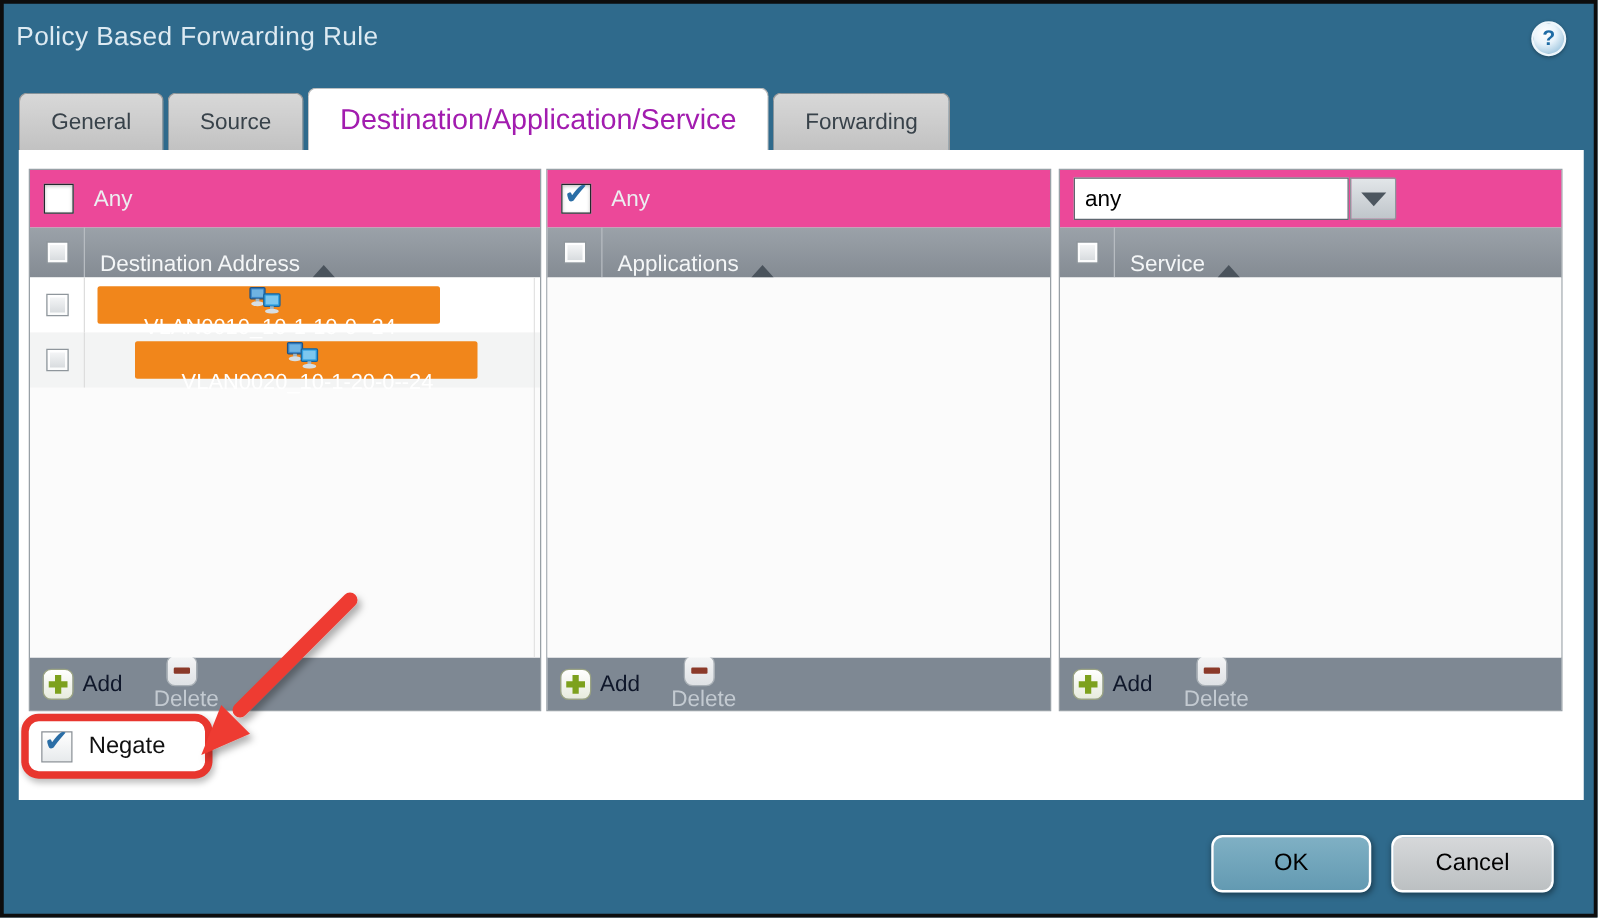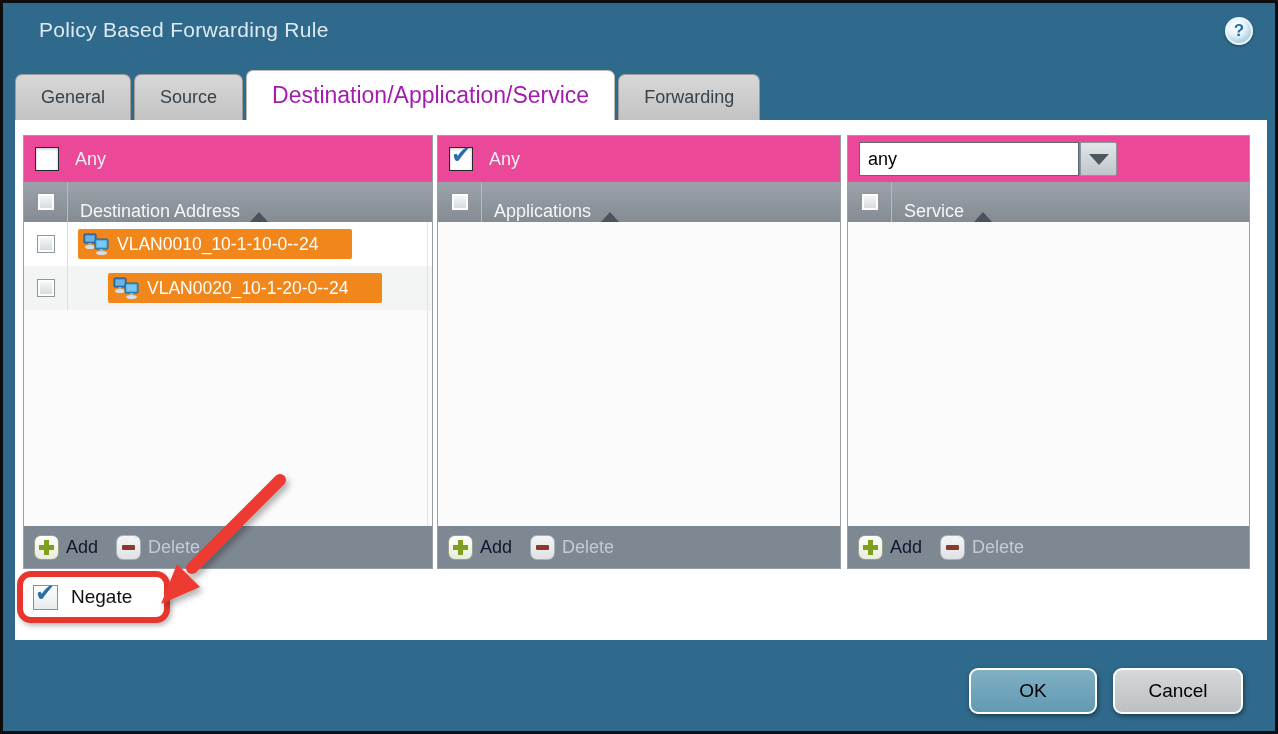--- a/index.html
+++ b/index.html
@@ -6,21 +6,21 @@
   html,body { width:1278px; height:734px; background:#555; }
   body { font-family:"Liberation Sans","DejaVu Sans",sans-serif; }
 
   .screen {
     position:relative; width:1278px; height:734px;
     background:#2f6a8c; border:3px solid #0d0d0d; overflow:hidden;
   }
 
   
   .dlg-title {
-    position:absolute; left:36px; top:15px;
+    position:absolute; left:10px; top:15px;
     font-size:21px; color:#ddeaf2; letter-spacing:.3px; white-space:nowrap;
   }
   .help-btn {
     position:absolute; right:22px; top:14px; width:28px; height:28px;
     border-radius:50%;
     background:radial-gradient(circle at 38% 30%, #ffffff 0%, #e8f3fa 40%, #7fb3d4 100%);
     border:2px solid #eef6fb;
     box-shadow:0 1px 3px rgba(0,0,0,.35);
     display:flex; align-items:center; justify-content:center;
     color:#1f6ca5; font-weight:bold; font-size:17px; cursor:pointer;
@@ -85,31 +85,31 @@
   .panel.p1 .panel-body::after {
     content:""; position:absolute; top:0; bottom:0; right:4px; width:1px; background:#e3e3e3;
   }
   .grid-row { height:44px; display:flex; align-items:center; background:#ffffff; }
   .grid-row.alt { background:#f3f4f4;gap:30px; }
   .grid-row .cb-col { border-right:1px solid #dddddd; }
 
   .pill {
     margin-left:10px; height:30px; width:274px;
     background:#f1861b; border-radius:2px;
-    display:flex; align-items:center; padding:0 10px 0 5px;
+    display:flex; align-items:center; padding:0 10px 0 5px;flex-direction:column;
   }
   .pill .net-icon { flex:0 0 auto; }
   .pill span { color:#ffffff; font-size:17.5px; margin-left:7px; white-space:nowrap; }
 
   .panel-footer {
     height:42px; flex:0 0 42px; background:#7e8893;
     display:flex; align-items:center; padding:0 10px;
   }
   .ftr-btn { display:flex; align-items:center; cursor:pointer; }
-  .ftr-btn.disabled { cursor:default; }
+  .ftr-btn.disabled { cursor:default;flex-direction:column; }
   .icon-box {
     width:25px; height:25px; border-radius:7px;
     background:linear-gradient(#ffffff,#e7ebdd);
     border:1px solid #9aa383;
     display:flex; align-items:center; justify-content:center;
   }
   .icon-box.minus { background:linear-gradient(#f4f5f6,#dfe2e5); border-color:#a9b0b6; }
   .plus-glyph { position:relative; width:15px; height:15px; }
   .plus-glyph::before, .plus-glyph::after {
     content:""; position:absolute; background:#7da11e;

